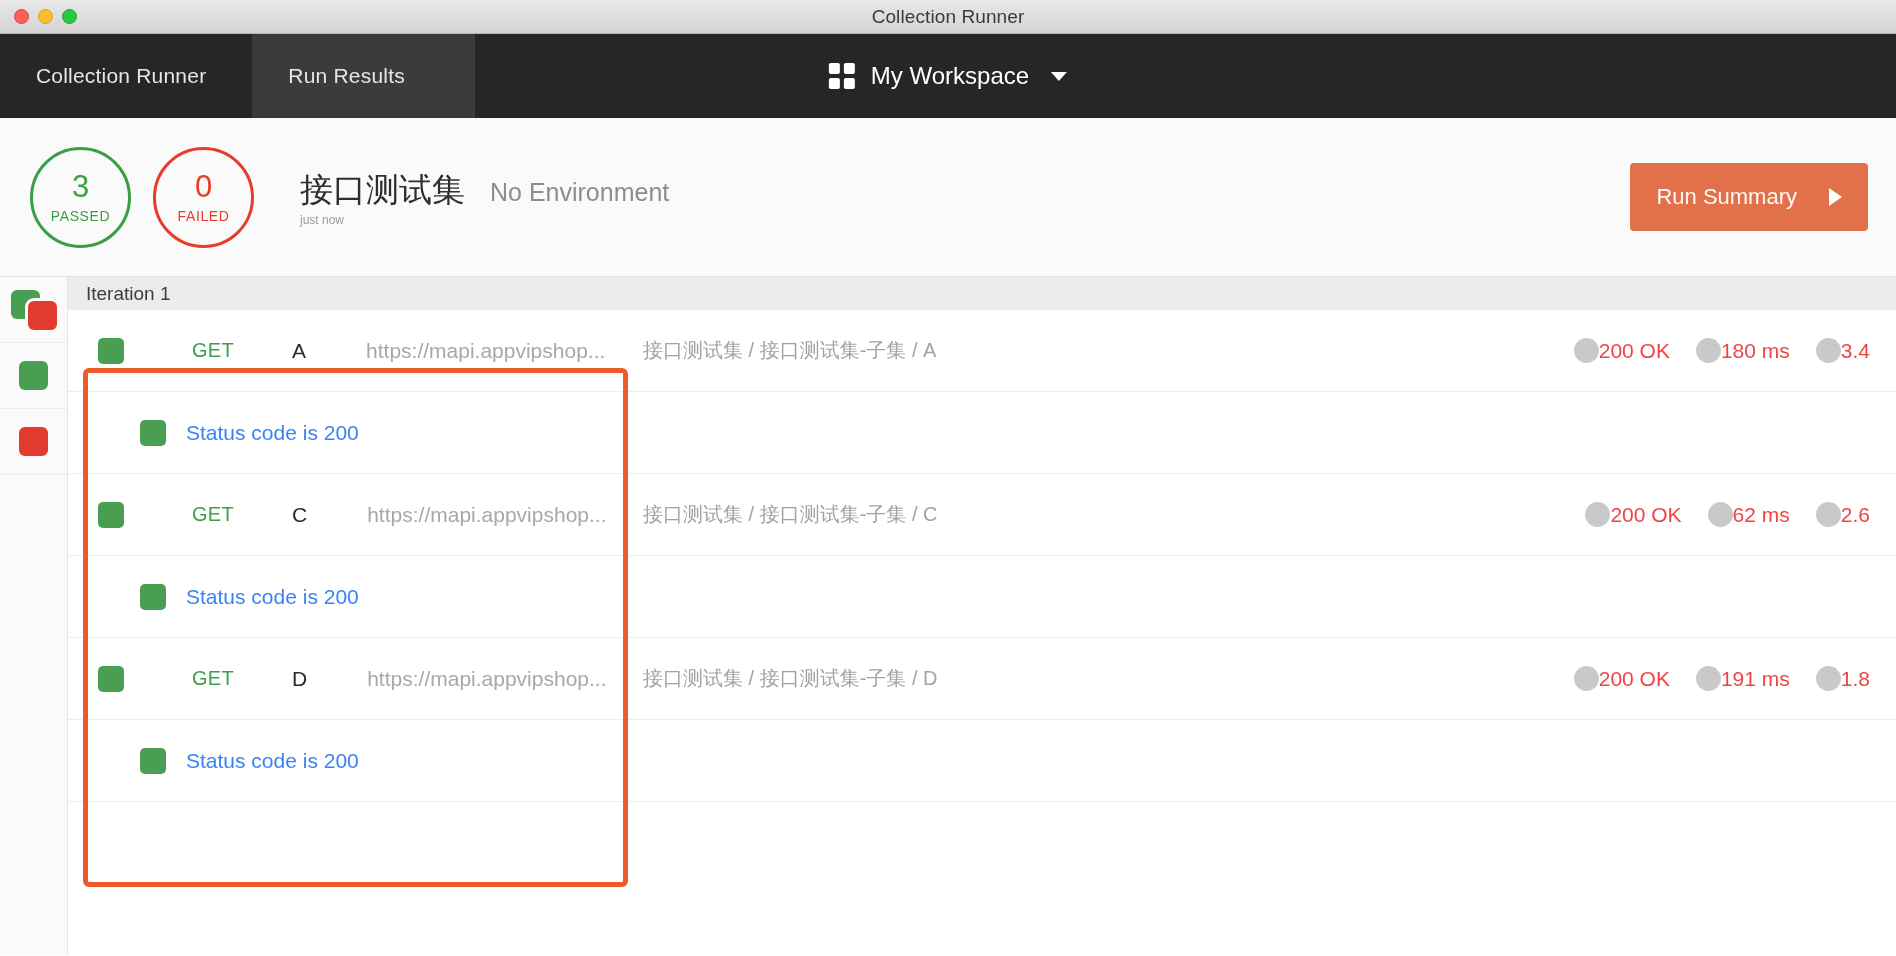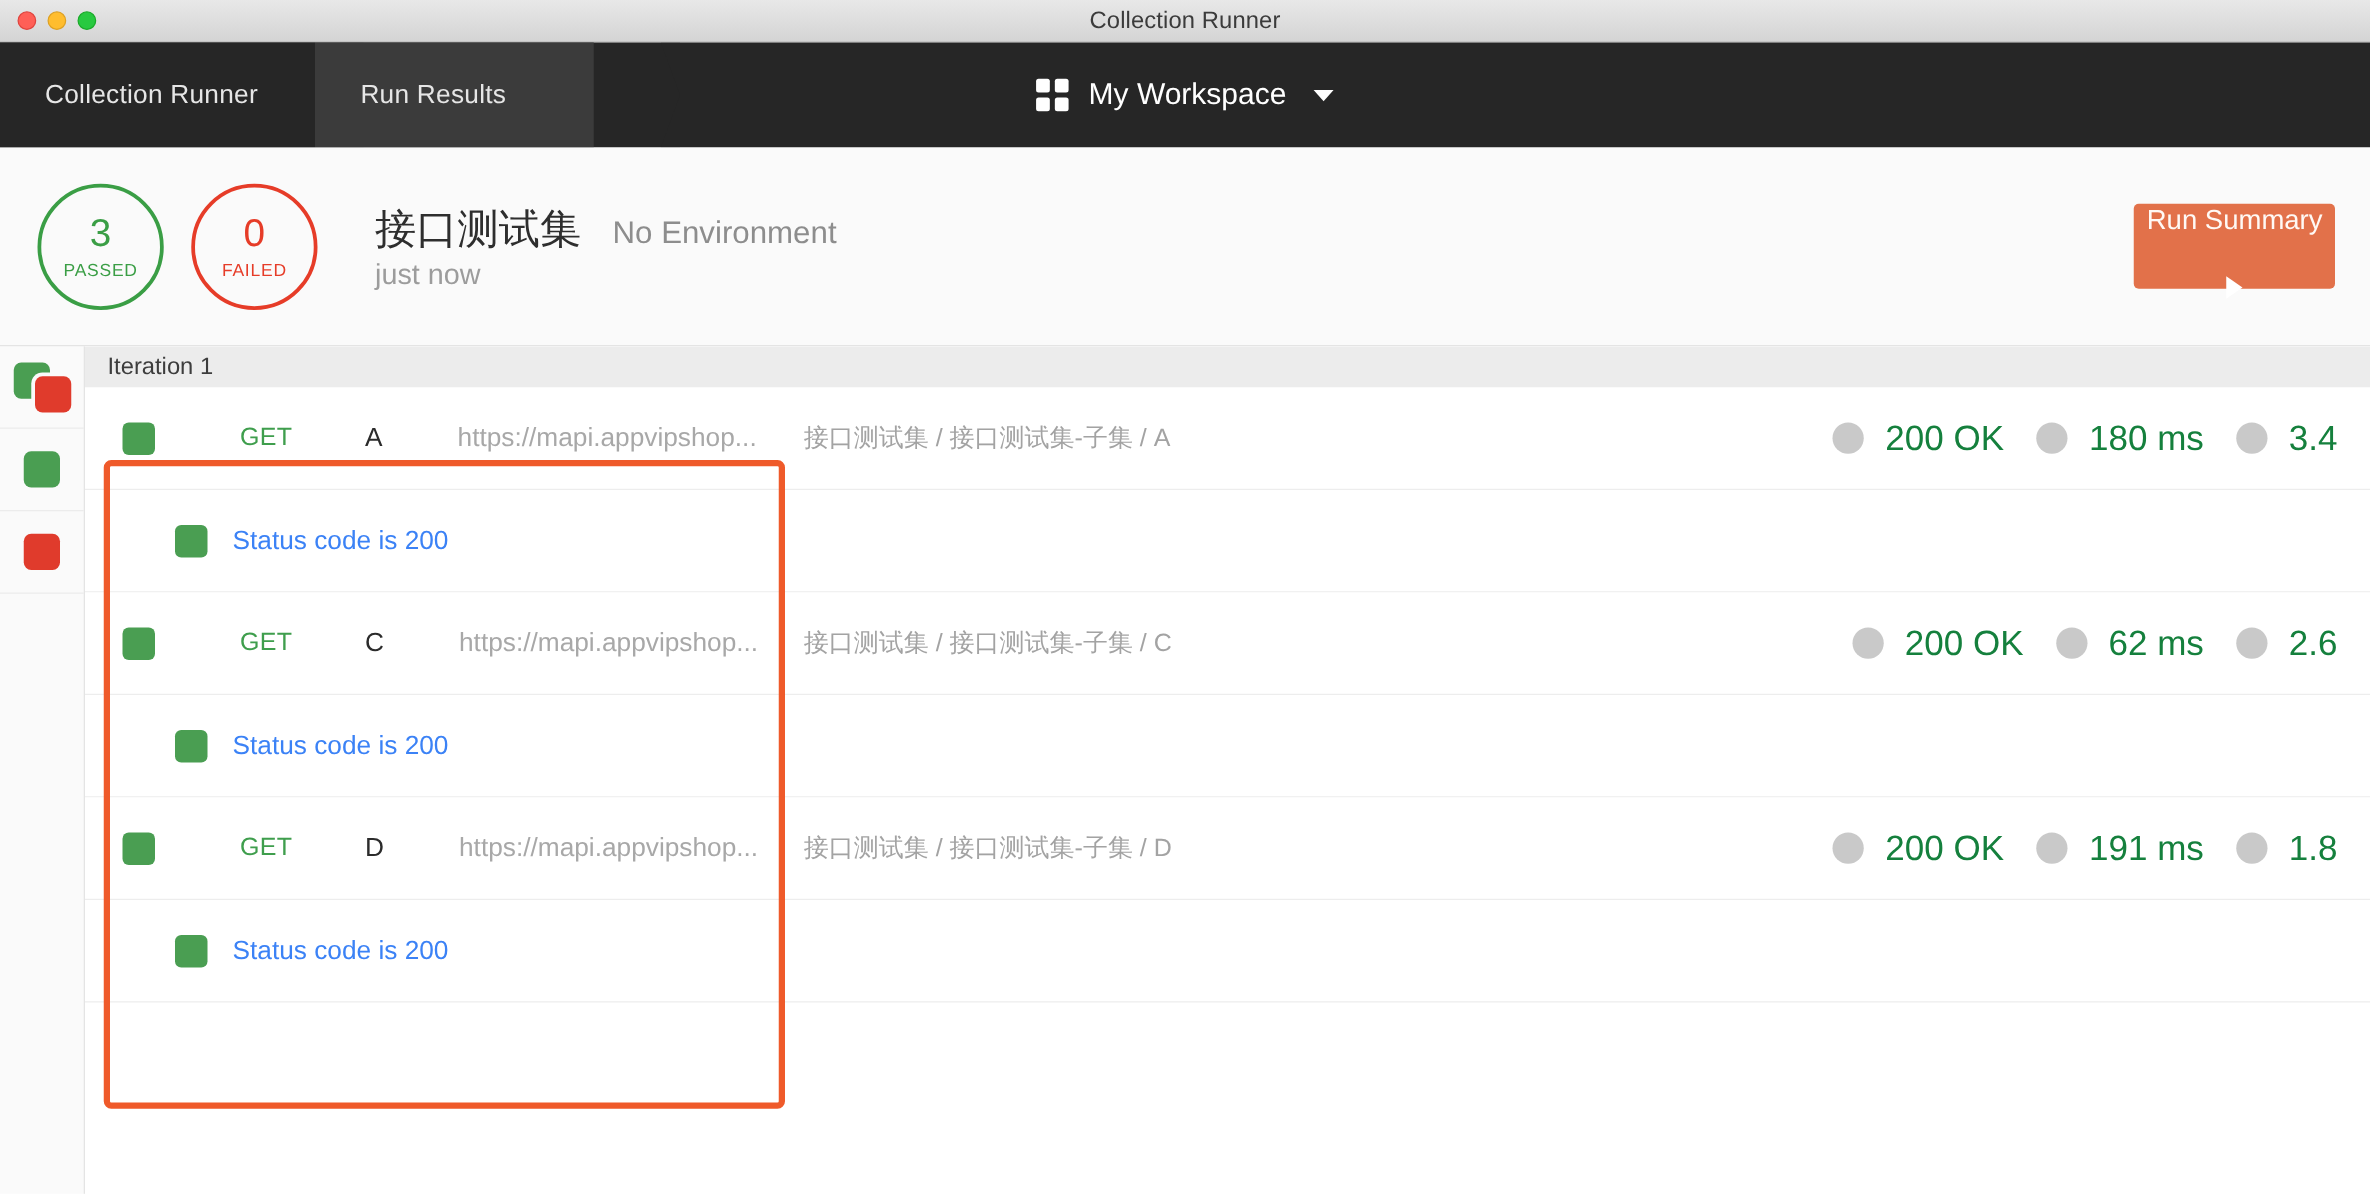--- a/index.html
+++ b/index.html
@@ -76,29 +76,28 @@
   .ring.failed{ border:3px solid #e63c28; margin-left:22px; }
   .ring .num{ font-size:31px; line-height:1; margin-bottom:6px; }
   .ring .lbl{ font-size:14px; letter-spacing:.6px; }
   .ring.passed .num,.ring.passed .lbl{ color:#3a9e45; }
   .ring.failed .num,.ring.failed .lbl{ color:#e63c28; }
 
   .coll-block{ margin-left:46px; }
   .coll-line1{ display:flex; align-items:baseline; gap:25px; }
   .coll-name{ font-size:33px; color:#2e2e2e; font-weight:400; }
   .coll-env{ font-size:25px; color:#8d8d8d; }
-  .coll-time{ font-size:23px; color:#9c9c9c; margin-top:0; }
+  .coll-time{ font-size:12px; color:#9c9c9c; margin-top:0; }
 
   .run-summary-btn{
     position:absolute; right:28px; top:50%; transform:translateY(-50%);
     background:#e2714a; border:none; border-radius:4px;
-    height:68px; padding:0 10px;
+    height:68px; padding:0 26px;
     display:flex; align-items:center; gap:32px;
     cursor:pointer;
-    flex-direction:column;
   }
   .run-summary-btn .txt{ color:#fff9f5; font-size:22px; }
   .run-summary-btn .tri{
     width:0;height:0;border-top:9px solid transparent;border-bottom:9px solid transparent;
     border-left:13px solid #fff;
   }
 
   
   .content{ display:flex; height:calc(956px - 34px - 84px - 160px); }
 
@@ -142,21 +141,21 @@
   .cell-test .sq{ width:26px;height:26px;border-radius:5px; }
   .test-label{ font-size:21px; color:#3b82f6; margin-left:20px; }
 
   .cell-crumb{
     flex:1; display:flex; align-items:center; padding-left:18px;
     font-size:20px; color:#a3a3a3; white-space:nowrap;
   }
   .cell-stats{ display:flex; align-items:center; gap:0; padding-right:0; white-space:nowrap; }
   .stat{ display:flex; align-items:center; margin-right:26px; }
   .stat .bullet{ width:25px;height:25px;border-radius:50%; background:#c9c9c9; flex:0 0 25px; }
-  .stat .val{ font-size:28px; color:#15803d; margin-left:17px; }
+  .stat .val{ font-size:21px; color:#ef4444; }
 
   
   .highlight{
     position:absolute; left:83px; top:368px; width:545px; height:519px;
     border:5px solid #ef5a2a; border-radius:6px; pointer-events:none; z-index:30;
   }
 </style>
 </head>
 <body>
 

